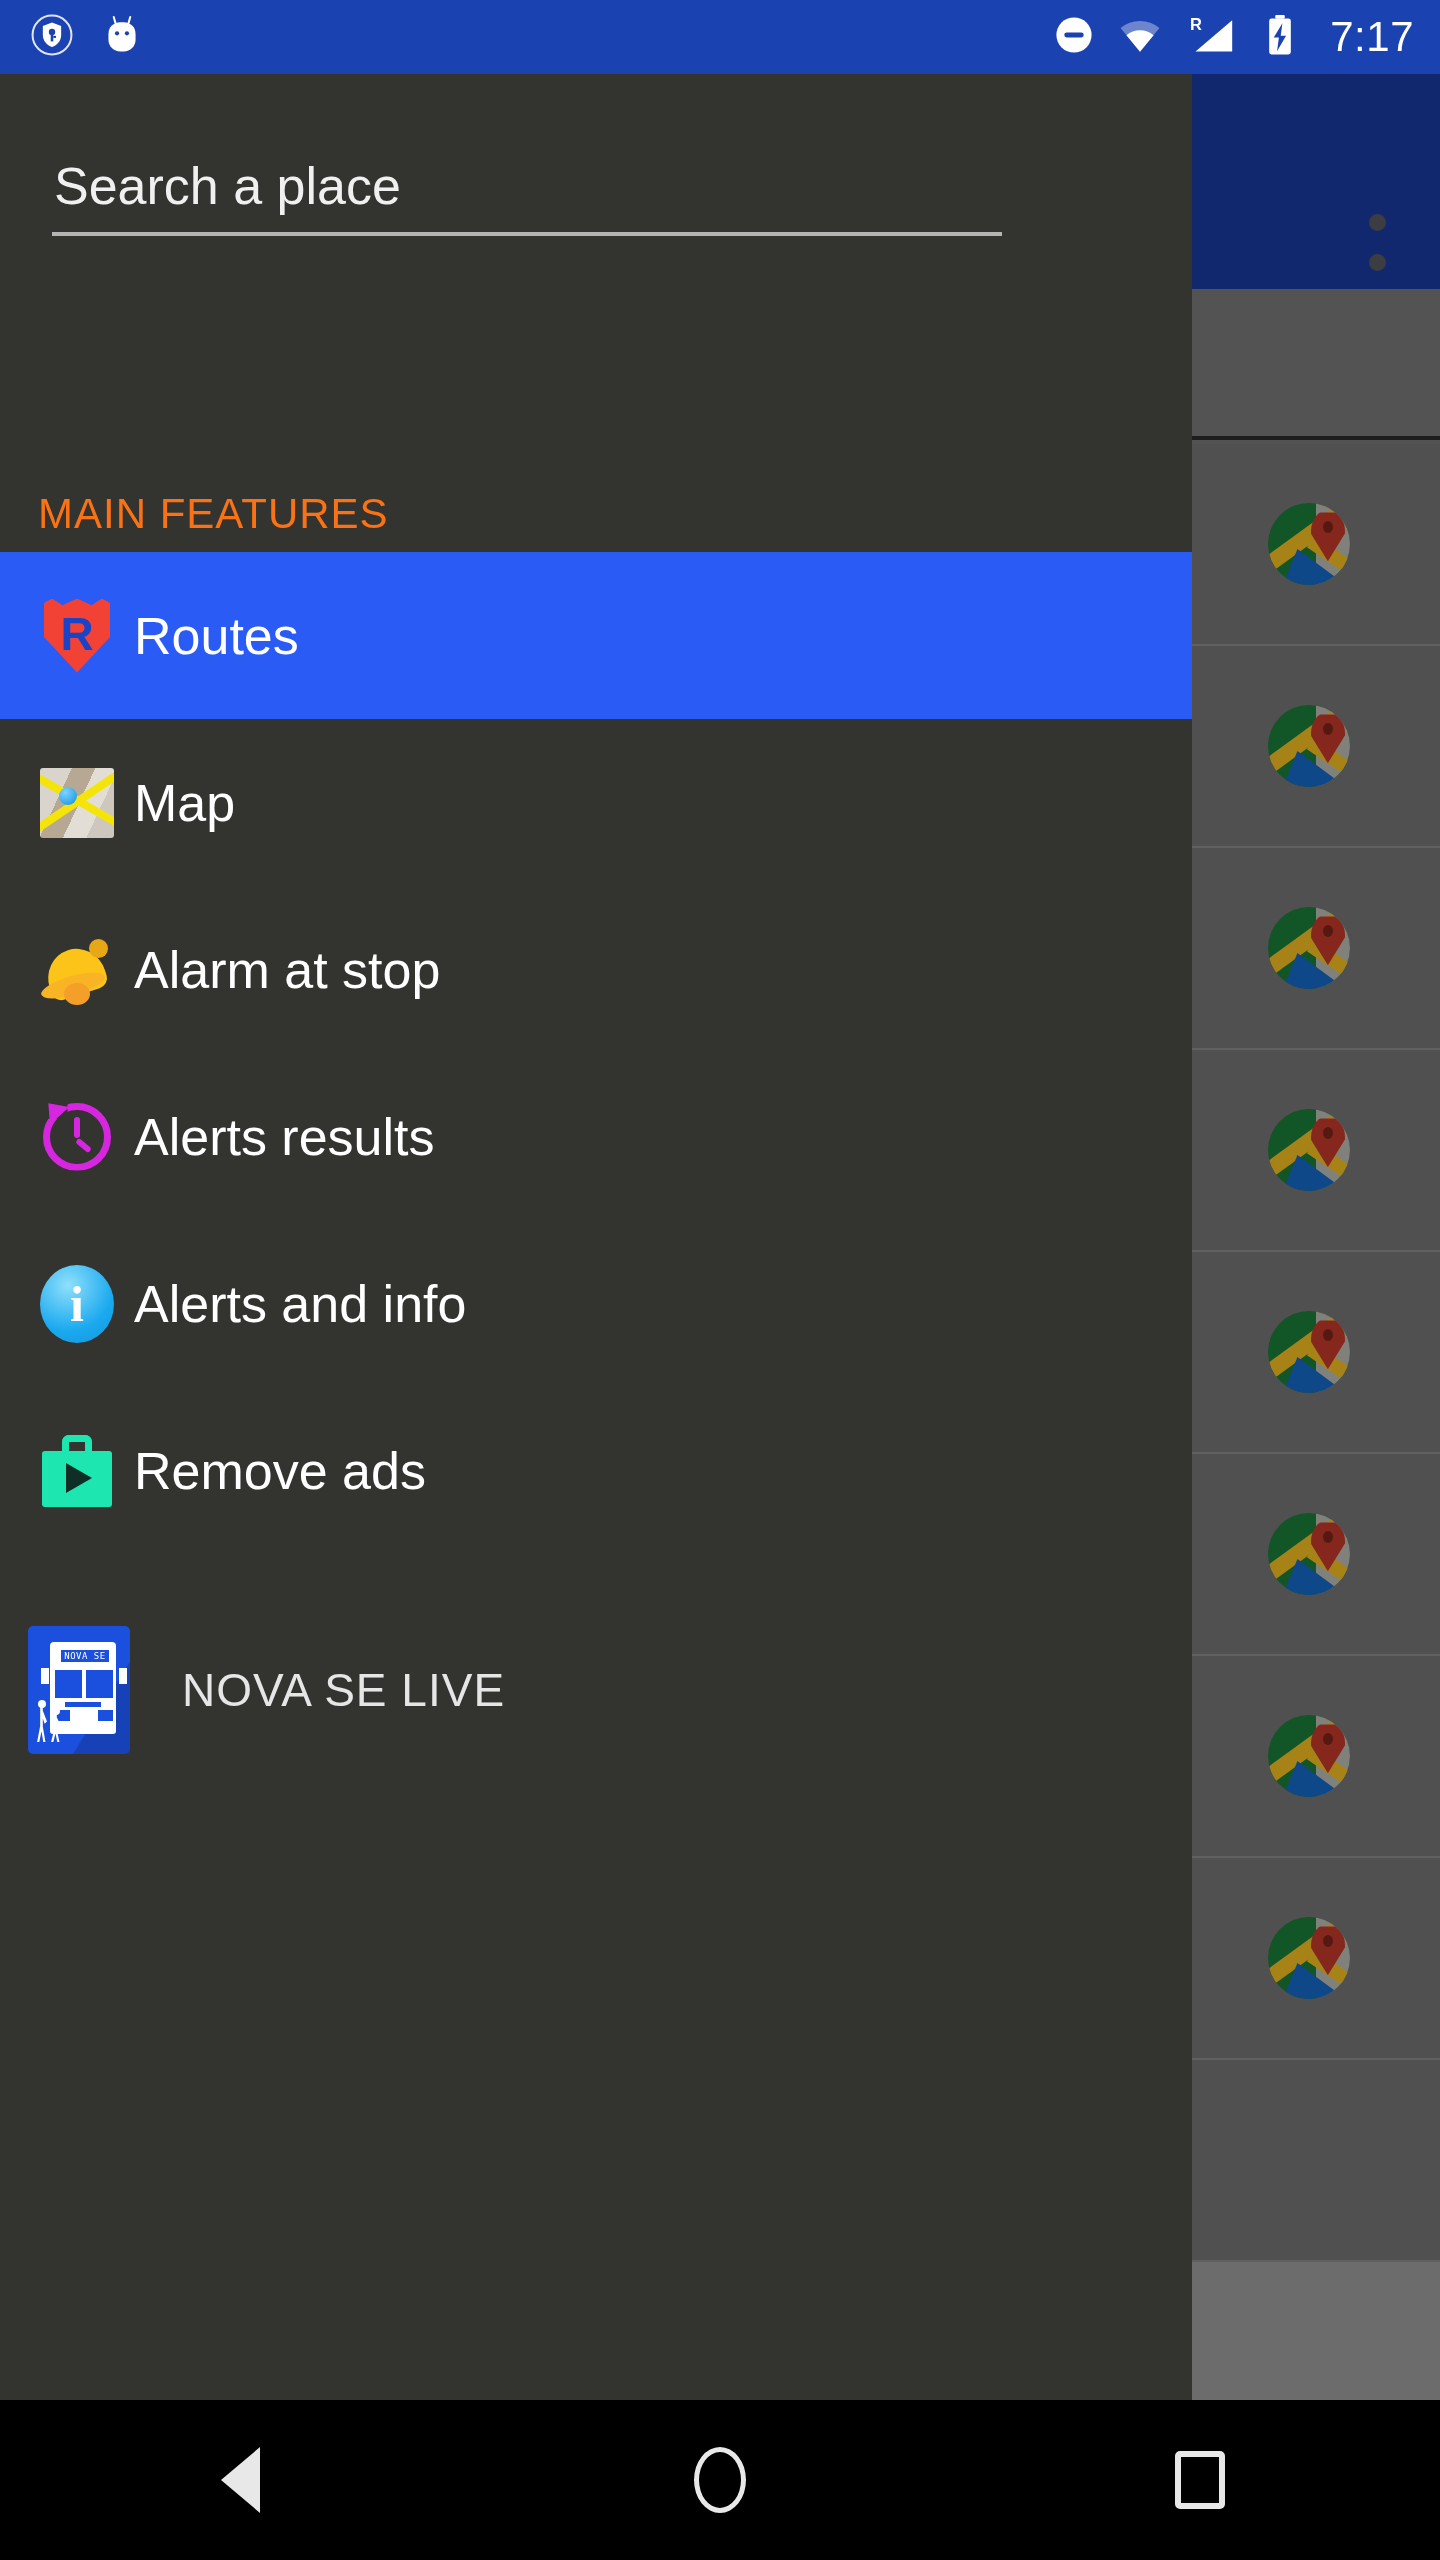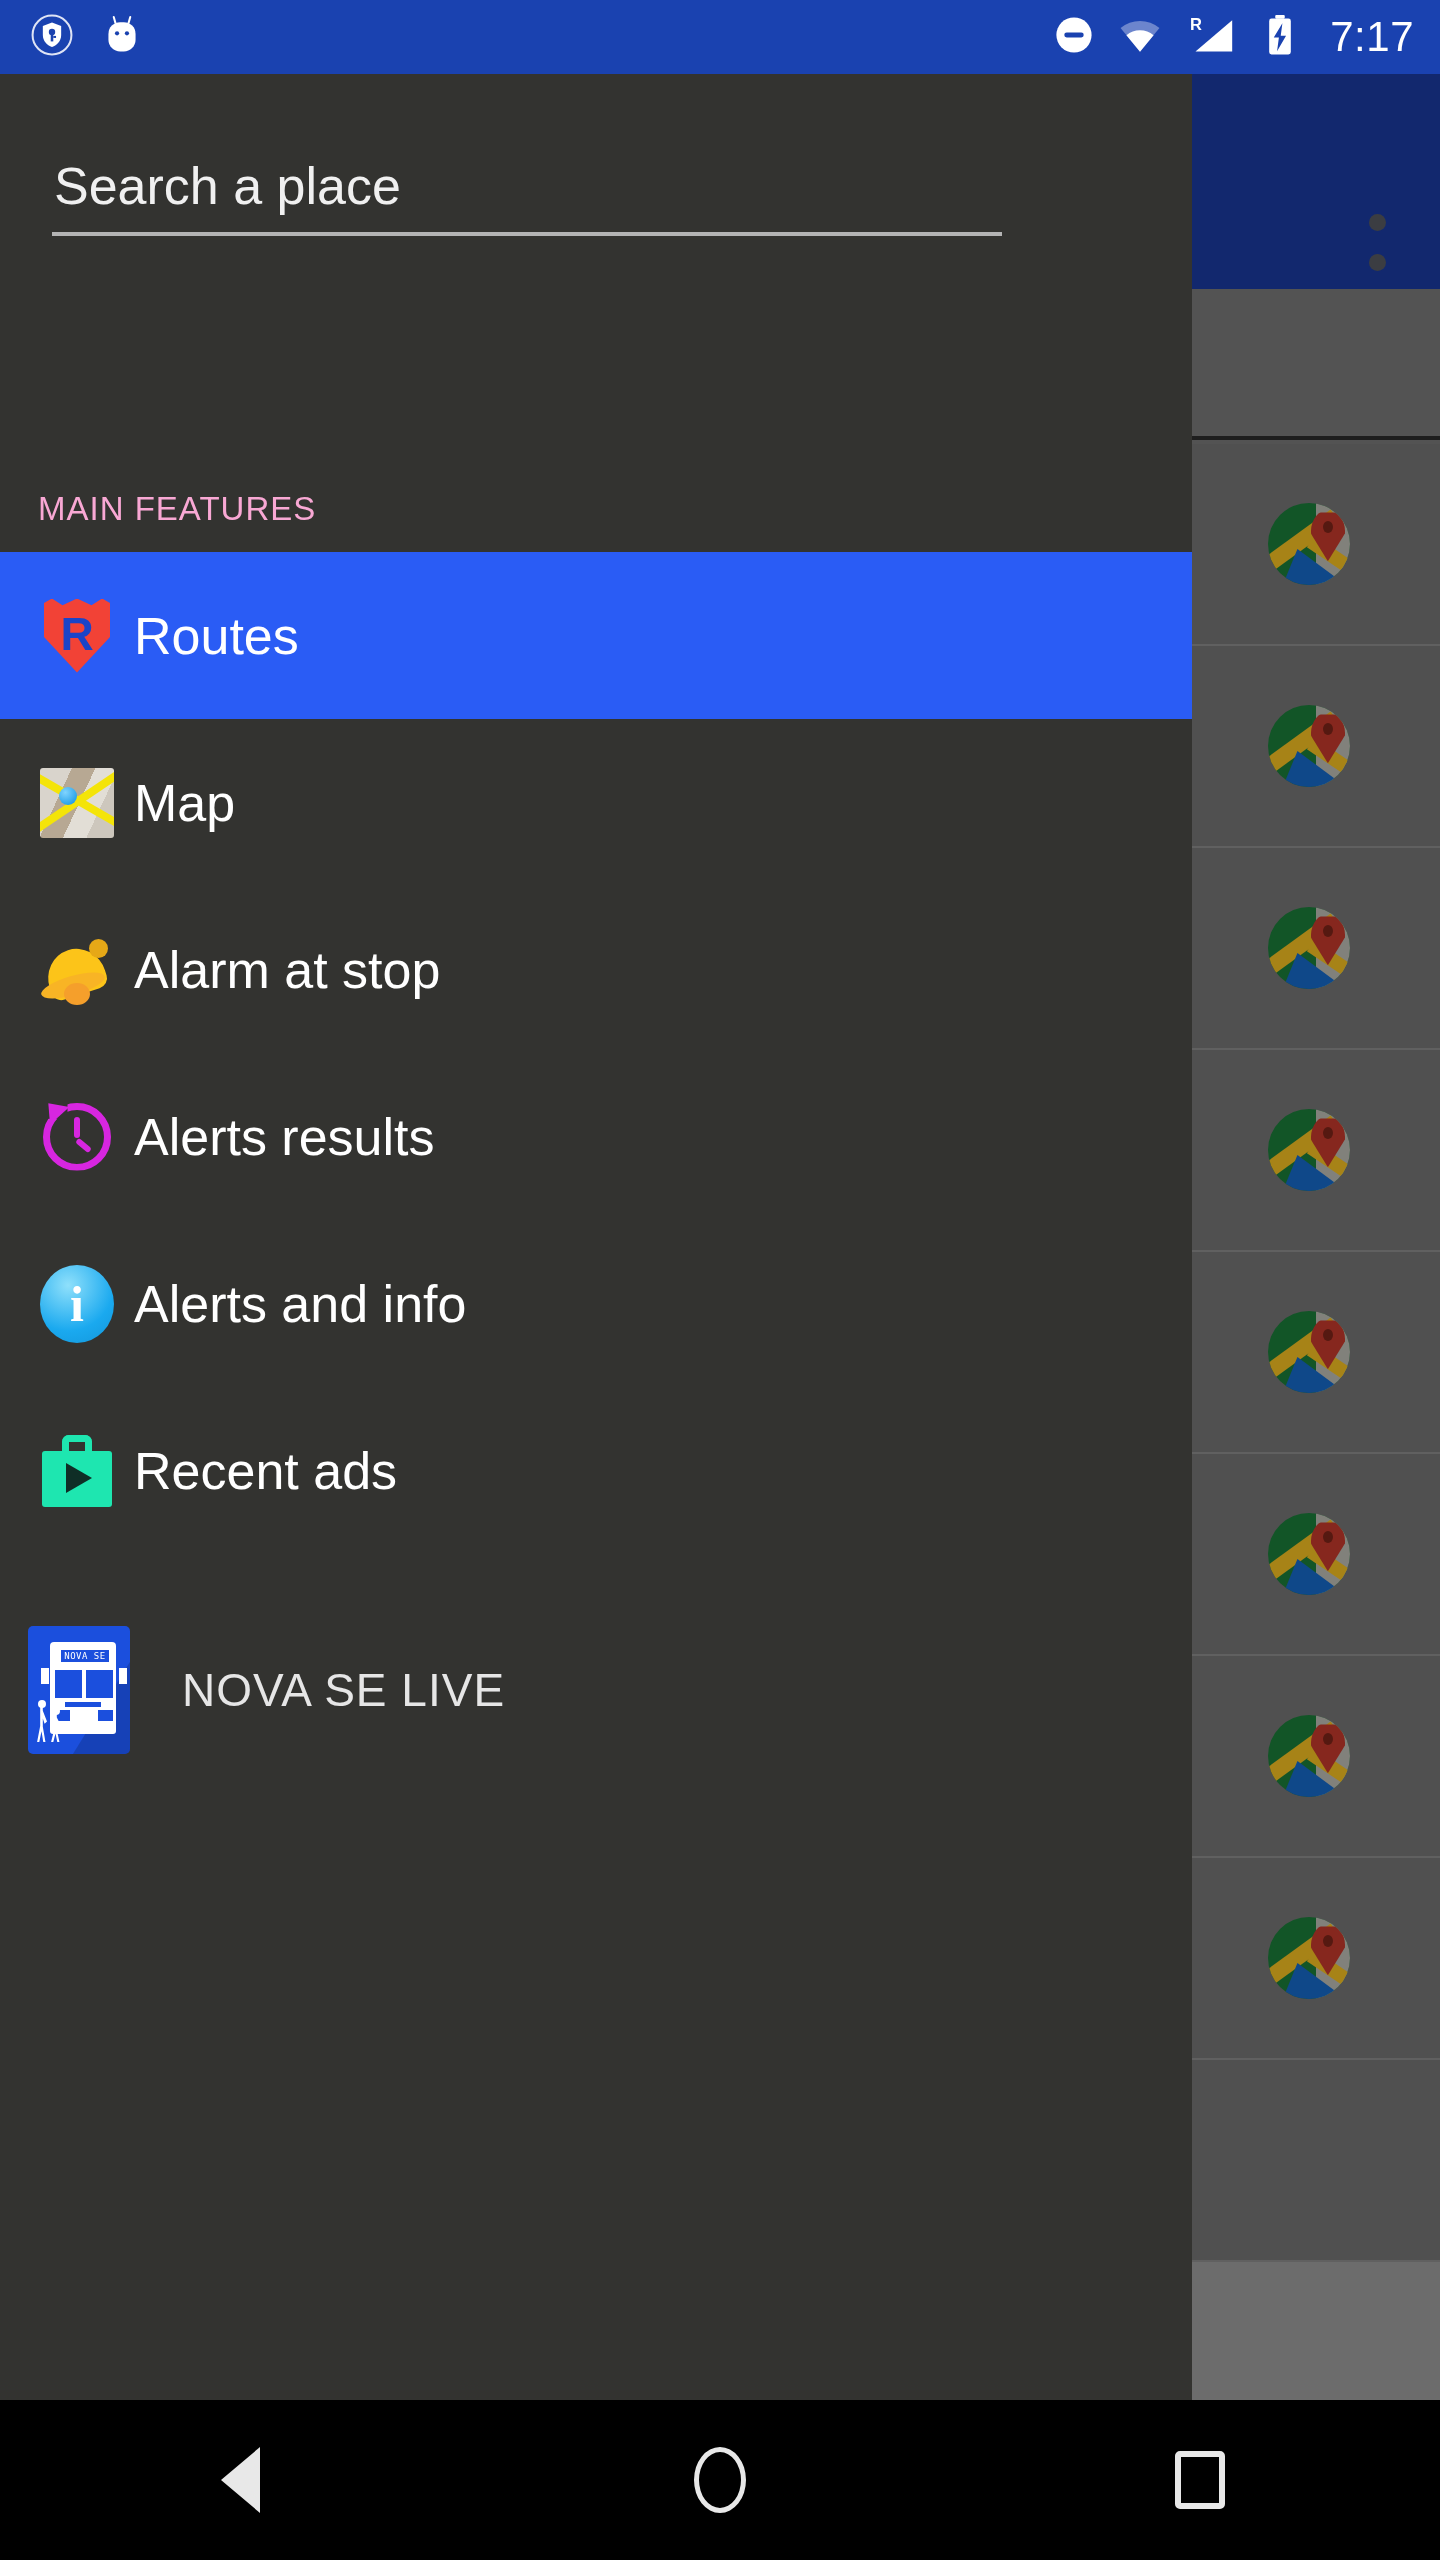--- a/index.html
+++ b/index.html
@@ -121,21 +121,21 @@
     background:transparent; border:none; outline:none;
     color:#fff; font-size:52px;
     font-family:"Liberation Sans", sans-serif;
     padding:0 0 16px 2px;
   }
   #search-input::placeholder { color:#f0f0f0; opacity:1; }
   #search-underline { width:100%; height:4px; background:#b4b4b4; }
 
   .section-header {
     position:absolute; left:38px; top:416px;
-    font-size:33px; color:#f9a8d4; letter-spacing:1px;
+    font-size:42px; color:#f97316; letter-spacing:1px;
   }
 
   .nav-list { position:absolute; left:0; top:478px; width:100%; }
   .nav-item {
     position:relative;
     height:167px;
     display:flex; align-items:center;
     padding-left:38px;
   }
   .nav-item.selected { background:#2a5cf5; }
@@ -578,21 +578,21 @@
       </div>
 
       <div class="nav-item">
         <span class="nav-icon">
           <span class="ic-play">
               <i class="handle"></i>
               <i class="bag"></i>
               <i class="tri"></i>
             </span>
         </span>
-        <span class="nav-label">Recent ads</span>
+        <span class="nav-label">Remove ads</span>
       </div>
 
       <div class="nav-item app-promo">
         <span class="ic-app">
           <i class="shadow"></i>
           <i class="mirror l"></i>
             <i class="mirror r"></i>
           <i class="bus"></i>
           <span class="sign">NOVA SE</span>
           <i class="win l"></i>

